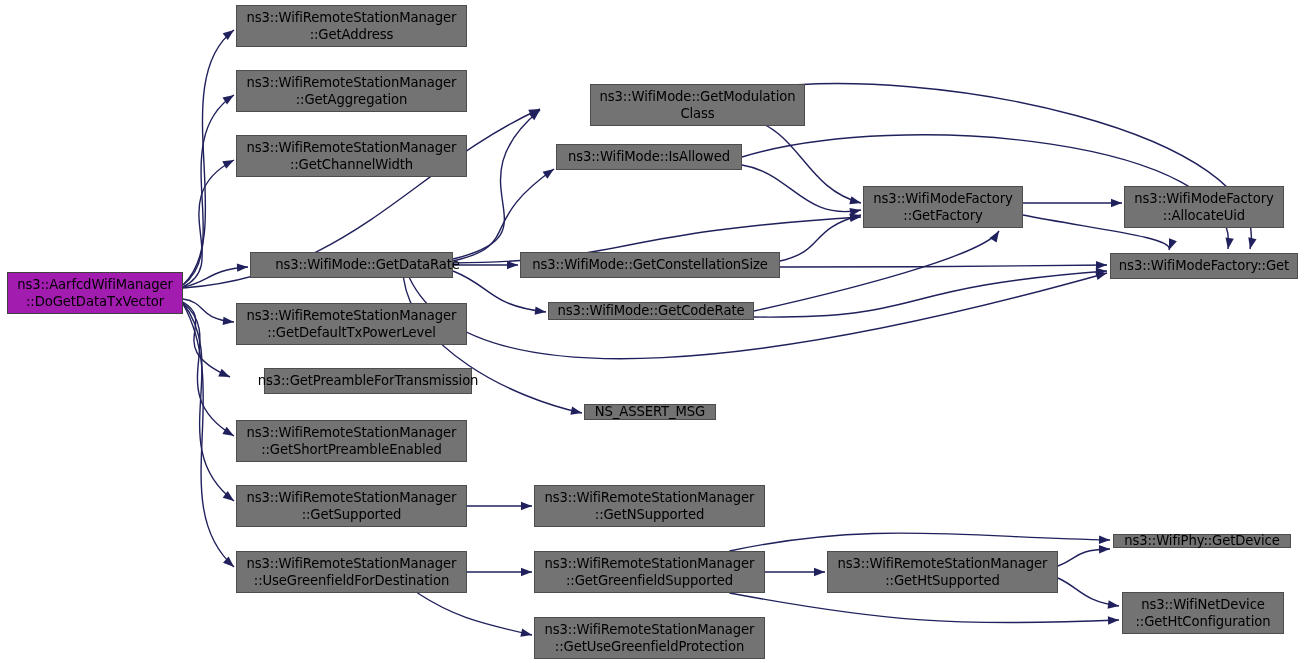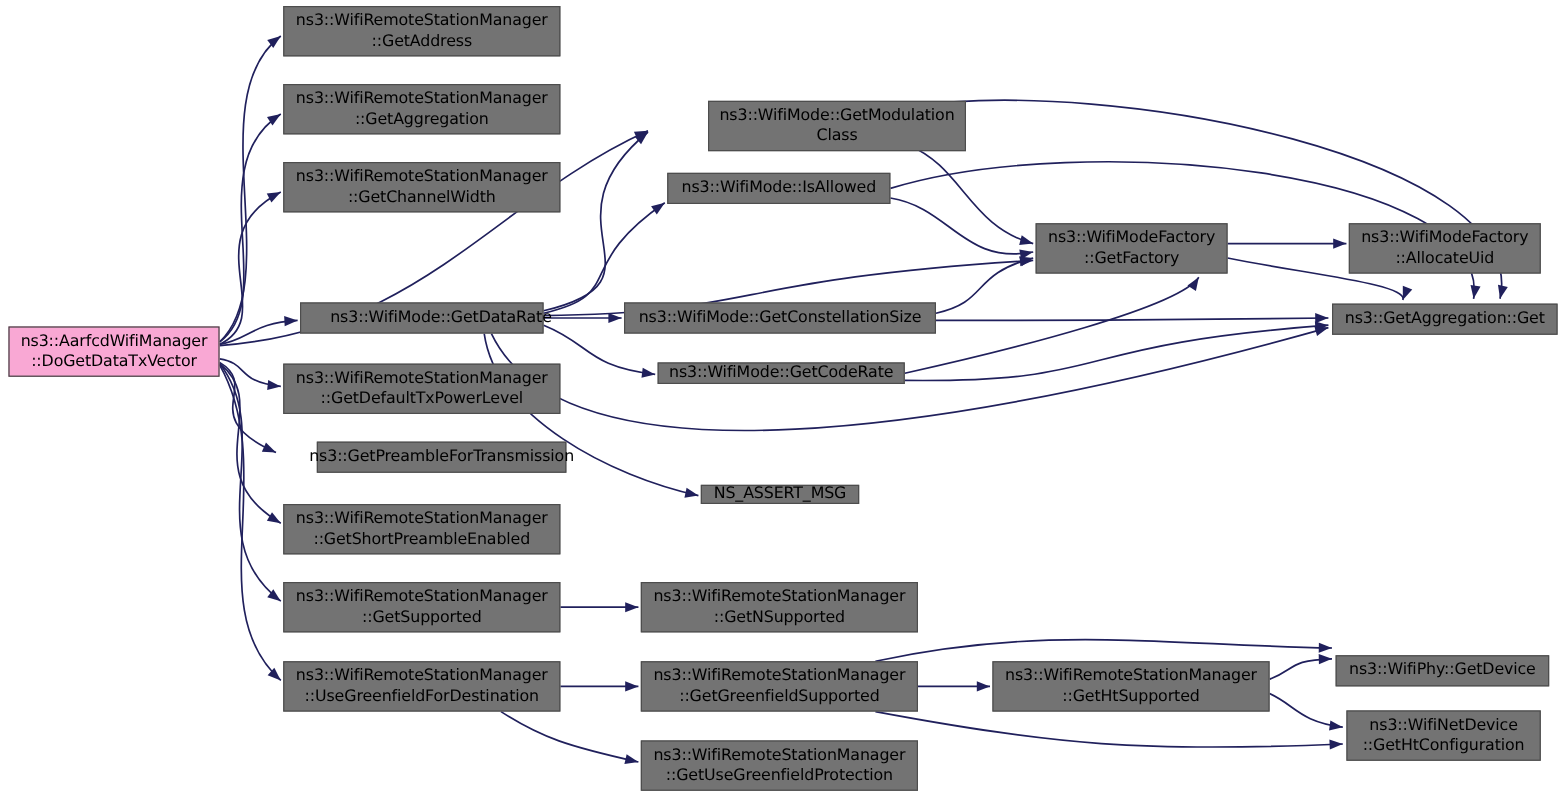--- a/index.html
+++ b/index.html
@@ -41,21 +41,21 @@
     justify-content: center;
     text-align: center;
     color: #000000;
     font-size: 13.2px;
     line-height: 1.32;
     letter-spacing: -0.1px;
     white-space: pre-line;
     padding: 0 4px;
   }
   .gnode.root {
-    background: #f9a8d4;
+    background: #a21caf;
     border-color: #404040;
   }
 </style>
 </head>
 <body>
 
 <div id="graph-root">
   <svg id="graph-svg" viewBox="0 0 1304 663" preserveAspectRatio="none" aria-hidden="true">
     <g id="edge-layer">
         <path d="M183,285 C238,233 166,81 234,30" class="edge-path"></path>
@@ -139,21 +139,21 @@
 ::GetAggregation</div>
       <div class="gnode" style="left: 236px; top: 135px; width: 231px; height: 42px;">ns3::WifiRemoteStationManager
 ::GetChannelWidth</div>
       <div class="gnode" style="left: 542px; top: 84px; width: 215px; height: 42px; margin-left: 48px;">ns3::WifiMode::GetModulation
 Class</div>
       <div class="gnode" style="left: 556px; top: 144px; width: 186px; height: 26px;">ns3::WifiMode::IsAllowed</div>
       <div class="gnode" style="left: 863px; top: 186px; width: 160px; height: 42px;">ns3::WifiModeFactory
 ::GetFactory</div>
       <div class="gnode" style="left: 1124px; top: 186px; width: 160px; height: 42px;">ns3::WifiModeFactory
 ::AllocateUid</div>
-      <div class="gnode" style="left: 1110px; top: 253px; width: 188px; height: 26px;">ns3::GetAggregation::Get</div>
+      <div class="gnode" style="left: 1110px; top: 253px; width: 188px; height: 26px;">ns3::WifiModeFactory::Get</div>
       <div class="gnode" style="left: 250px; top: 252px; width: 203px; height: 26px; padding-left: 36px;">ns3::WifiMode::GetDataRate</div>
       <div class="gnode" style="left: 520px; top: 252px; width: 260px; height: 26px;">ns3::WifiMode::GetConstellationSize</div>
       <div class="gnode" style="left: 548px; top: 302px; width: 206px; height: 18px;">ns3::WifiMode::GetCodeRate</div>
       <div class="gnode" style="left: 236px; top: 303px; width: 231px; height: 42px;">ns3::WifiRemoteStationManager
 ::GetDefaultTxPowerLevel</div>
       <div class="gnode" style="left: 232px; top: 368px; width: 208px; height: 26px; margin-left: 32px;">ns3::GetPreambleForTransmission</div>
       <div class="gnode" style="left: 584px; top: 404px; width: 132px; height: 16px;">NS_ASSERT_MSG</div>
       <div class="gnode" style="left: 236px; top: 420px; width: 231px; height: 42px;">ns3::WifiRemoteStationManager
 ::GetShortPreambleEnabled</div>
       <div class="gnode" style="left: 236px; top: 485px; width: 231px; height: 42px;">ns3::WifiRemoteStationManager
@@ -161,17 +161,17 @@
       <div class="gnode" style="left: 534px; top: 485px; width: 231px; height: 42px;">ns3::WifiRemoteStationManager
 ::GetNSupported</div>
       <div class="gnode" style="left: 236px; top: 551px; width: 231px; height: 42px;">ns3::WifiRemoteStationManager
 ::UseGreenfieldForDestination</div>
       <div class="gnode" style="left: 534px; top: 551px; width: 231px; height: 42px;">ns3::WifiRemoteStationManager
 ::GetGreenfieldSupported</div>
       <div class="gnode" style="left: 827px; top: 551px; width: 231px; height: 42px;">ns3::WifiRemoteStationManager
 ::GetHtSupported</div>
       <div class="gnode" style="left: 534px; top: 617px; width: 231px; height: 42px;">ns3::WifiRemoteStationManager
 ::GetUseGreenfieldProtection</div>
-      <div class="gnode" style="left: 1113px; top: 546px; width: 178px; height: 26px;">ns3::WifiPhy::GetDevice</div>
+      <div class="gnode" style="left: 1113px; top: 534px; width: 178px; height: 14px;">ns3::WifiPhy::GetDevice</div>
       <div class="gnode" style="left: 1122px; top: 592px; width: 162px; height: 42px;">ns3::WifiNetDevice
 ::GetHtConfiguration</div>
     </div>
 </div>
 
 </body></html>

